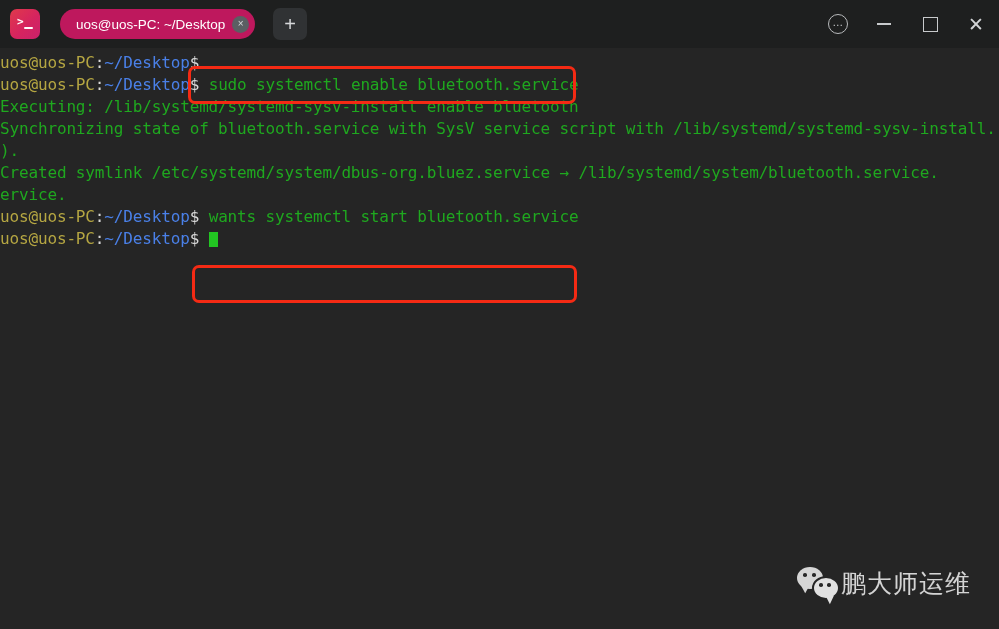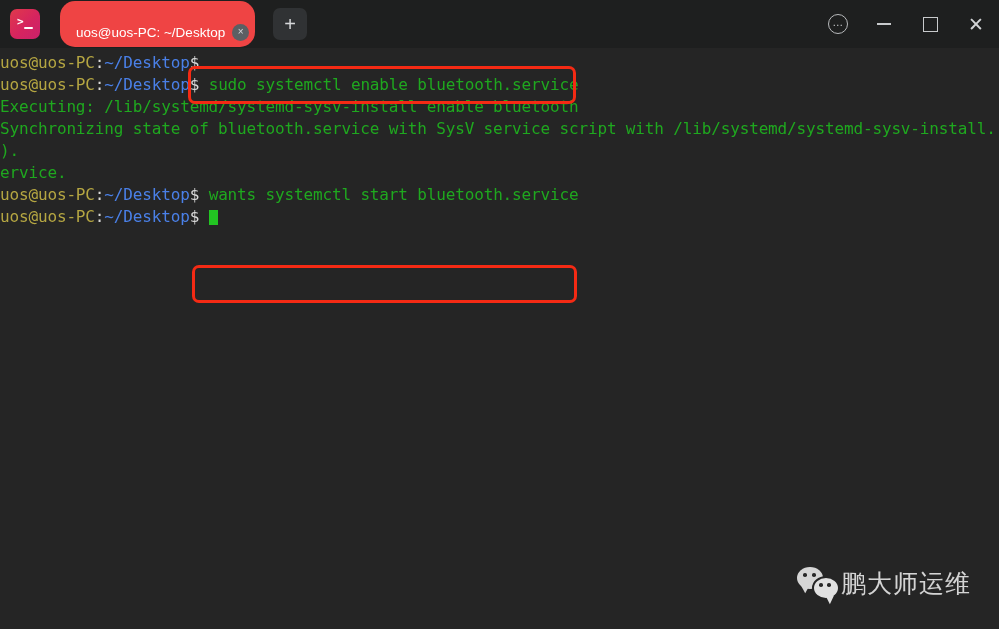--- a/index.html
+++ b/index.html
@@ -48,25 +48,25 @@
     position: absolute;
     left: 14px; top: 18px;
     width: 9px; height: 2px;
     background: #ffffff;
     border-radius: 1px;
   }
 
   .tab {
     margin-left: 20px;
     height: 30px;
-    background: #ef4444;
+    background: #be185d;
     border-radius: 15px;
     display: flex;
     align-items: center;
-    padding: 16px 6px 0 16px;
+    padding: 0 6px 0 16px;
     flex: 0 0 auto;
   }
   .tab-title {
     color: #ffffff;
     font-family: "Liberation Sans", sans-serif;
     font-size: 13.5px;
     white-space: nowrap;
   }
   .tab-close {
     width: 17px; height: 17px;
@@ -283,20 +283,21 @@
     </div>
   </div>
 
   <div class="term">
     <div id="term-lines">
         <div class="line"><span class="c-user">uos@uos-PC</span><span class="c-punct">:</span><span class="c-path">~/Desktop</span><span class="c-punct">$</span></div>
         <div class="line"><span class="c-user">uos@uos-PC</span><span class="c-punct">:</span><span class="c-path">~/Desktop</span><span class="c-punct">$</span><span class="c-cmd"> sudo systemctl enable bluetooth.service</span></div>
         <div class="line"><span class="c-out">Executing: /lib/systemd/systemd-sysv-install enable bluetooth</span></div>
         <div class="line"><span class="c-out">Synchronizing state of bluetooth.service with SysV service script with /lib/systemd/systemd-sysv-install.</span></div>
         <div class="line"><span class="c-out">).</span></div>
+        <div class="line"><span class="c-out">Created symlink /etc/systemd/system/dbus-org.bluez.service → /lib/systemd/system/bluetooth.service.</span></div>
         <div class="line"><span class="c-out">ervice.</span></div>
         <div class="line"><span class="c-user">uos@uos-PC</span><span class="c-punct">:</span><span class="c-path">~/Desktop</span><span class="c-punct">$</span><span class="c-cmd"> wants systemctl start bluetooth.service</span></div>
         <div class="line"><span class="c-user">uos@uos-PC</span><span class="c-punct">:</span><span class="c-path">~/Desktop</span><span class="c-punct">$</span><span class="c-cmd"> </span><span class="cursor"></span></div>
       </div>
   </div>
 
   <div id="redboxes">
       <div class="redbox" style="left: 188px; top: 66px; width: 382px; height: 32px; border-color: rgb(244, 42, 20);"></div>
       <div class="redbox" style="left: 192px; top: 265px; width: 379px; height: 32px; border-color: rgb(244, 42, 20);"></div>
     </div>

